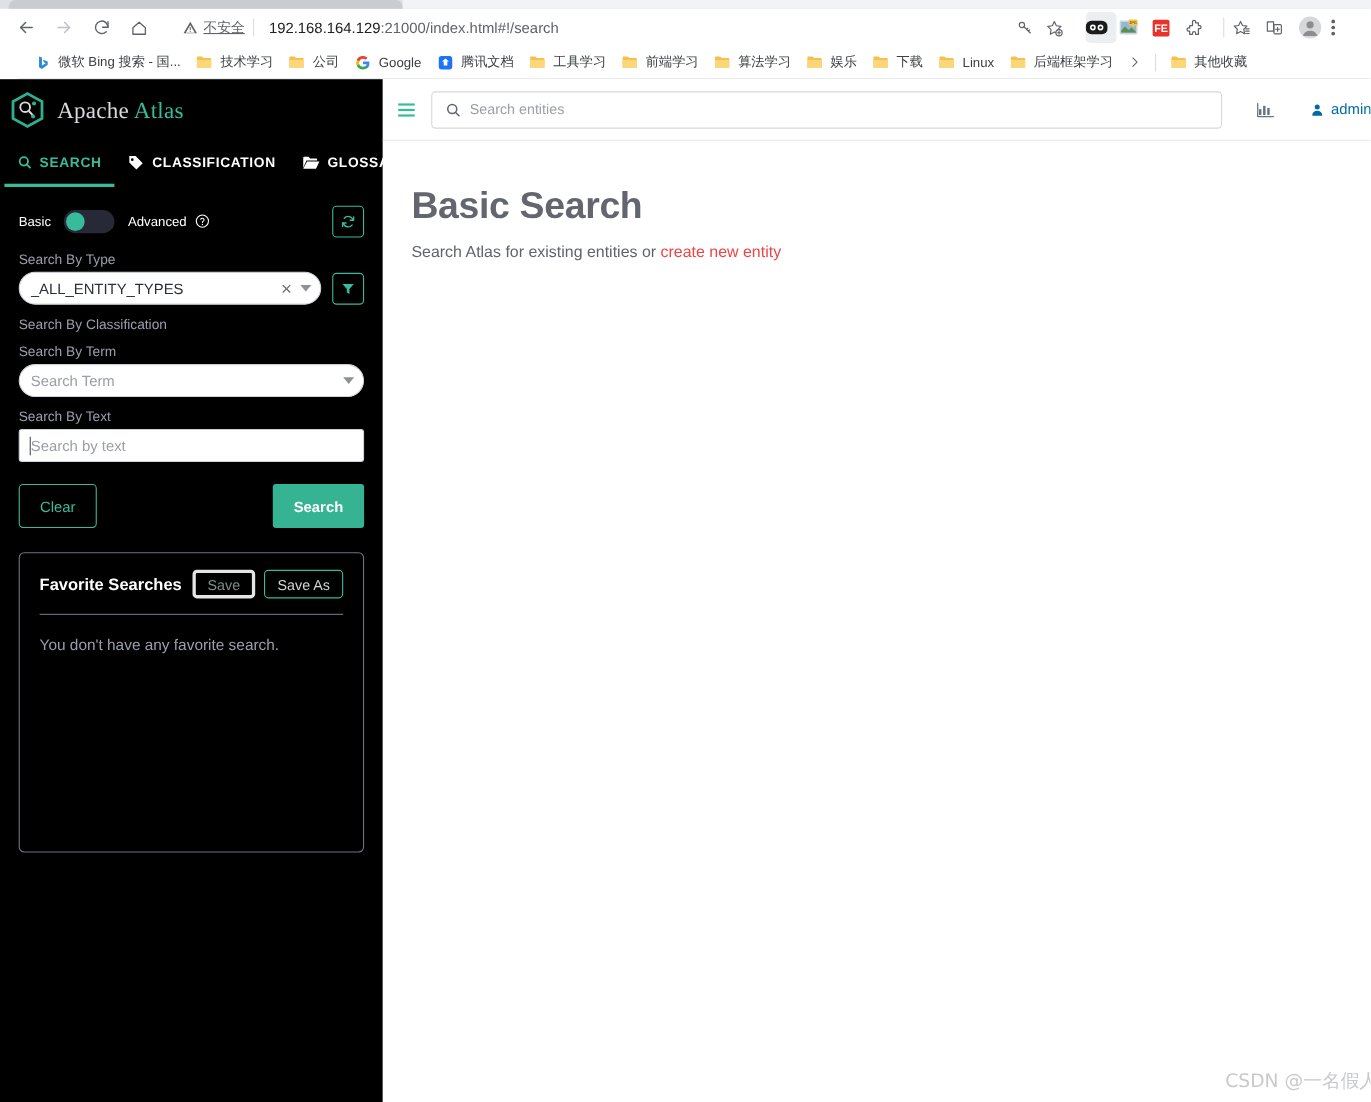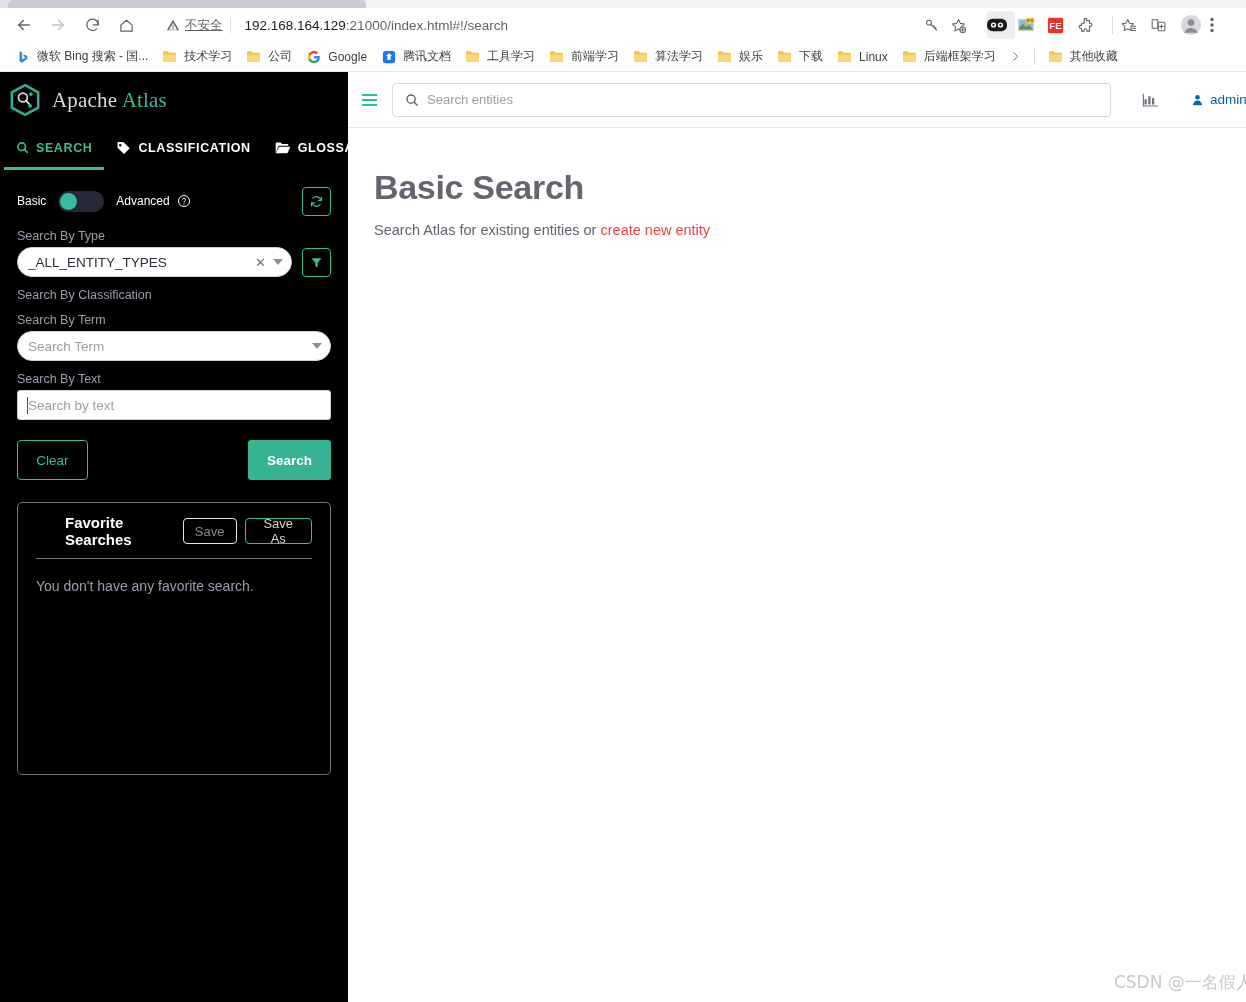--- a/index.html
+++ b/index.html
@@ -89,20 +89,21 @@
 
   #bookmarks-bar {
     height: 30px;
     display: flex; align-items: center;
     padding: 0 8px;
     background: #ffffff;
     gap: 0px;
     font-size: 12px; color: #3c4043;
     border-bottom: 1px solid #e8eaed;
     overflow: hidden;
+    margin-left: 16px;
   }
   .bm {
     display: flex; align-items: center; gap: 6px;
     padding: 3px 7px; border-radius: 4px;
     white-space: nowrap; flex: none;
   }
   .bm-label { font-size: 12px; color: #3c4043; }
   .folder-ico { width: 16px; height: 14px; flex: none; }
   .bm-overflow { display:flex; align-items:center; padding: 3px 6px; color:#5f6368; flex:none;}
   .bm-sep { width: 1px; height: 16px; background: #dadce0; margin: 0 6px; flex: none; }
@@ -225,29 +226,29 @@
     display: flex; align-items: center; justify-content: center;
   }
 
   #fav-panel {
     margin-top: 22px;
     border: 1px solid #6f737f;
     border-radius: 5px;
     height: 273px;
     padding: 14px 18px;
   }
-  #fav-head { display: flex; align-items: center; height: 28px; margin-left: 29px; }
+  #fav-head { display: flex; align-items: center; height: 28px; }
   #fav-title { color: #ffffff; font-size: 15px; font-weight: bold; }
   .fav-btn {
     height: 26px; padding: 0 11px;
     border-radius: 4px; font-size: 13px;
     display: flex; align-items: center; justify-content: center;
     background: transparent;
   }
-  #save-btn { margin-left: auto; border: 1px solid #e5e5e5; color: #7d8e8a; }
+  #save-btn { margin-left: auto; border: 3px solid #e5e5e5; color: #7d8e8a; }
   #save-as-btn { margin-left: 8px; border: 1px solid #38bb9b; color: #cfd6d4; }
   #fav-divider { height: 1px; background: #6f737f; margin: 13px 0 0 0; }
   #fav-empty { color: #9a9ead; font-size: 14px; margin-top: 19px; }
 
   
   #main { flex: 1; height: 930px; background: #ffffff; display: flex; flex-direction: column; position: relative; }
 
   #topbar {
     height: 56px; flex: none;
     display: flex; align-items: center;

